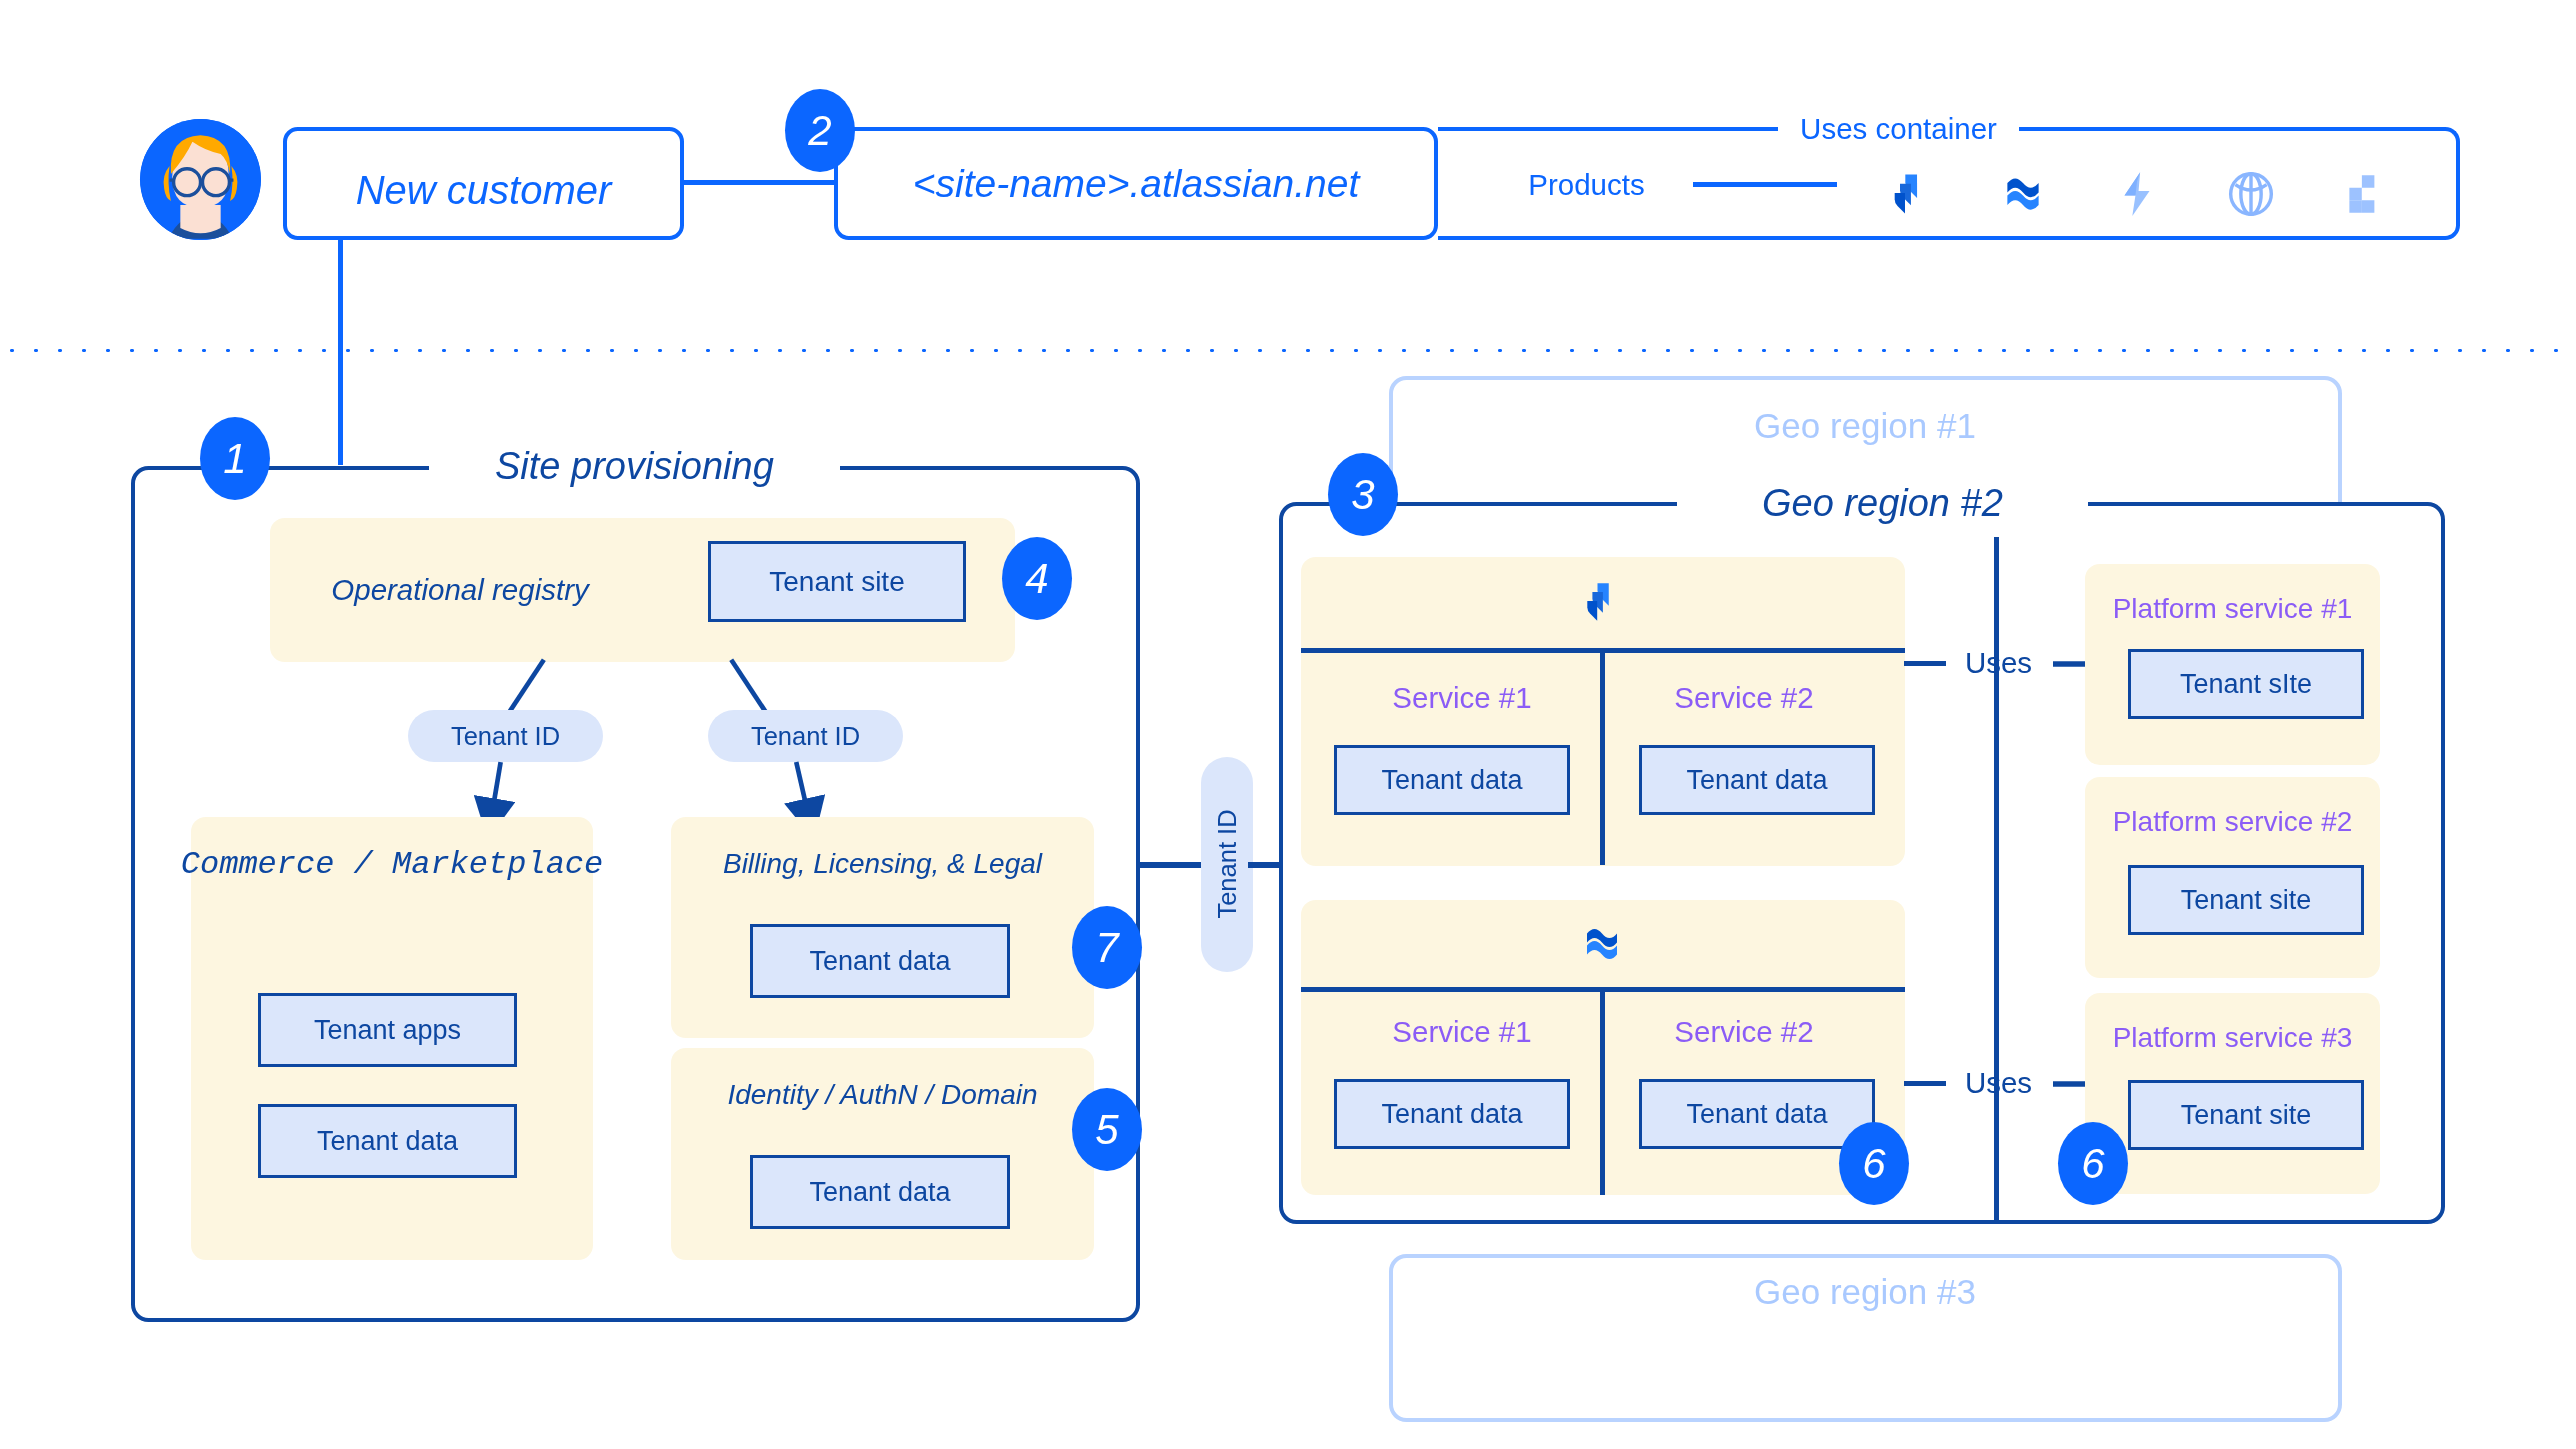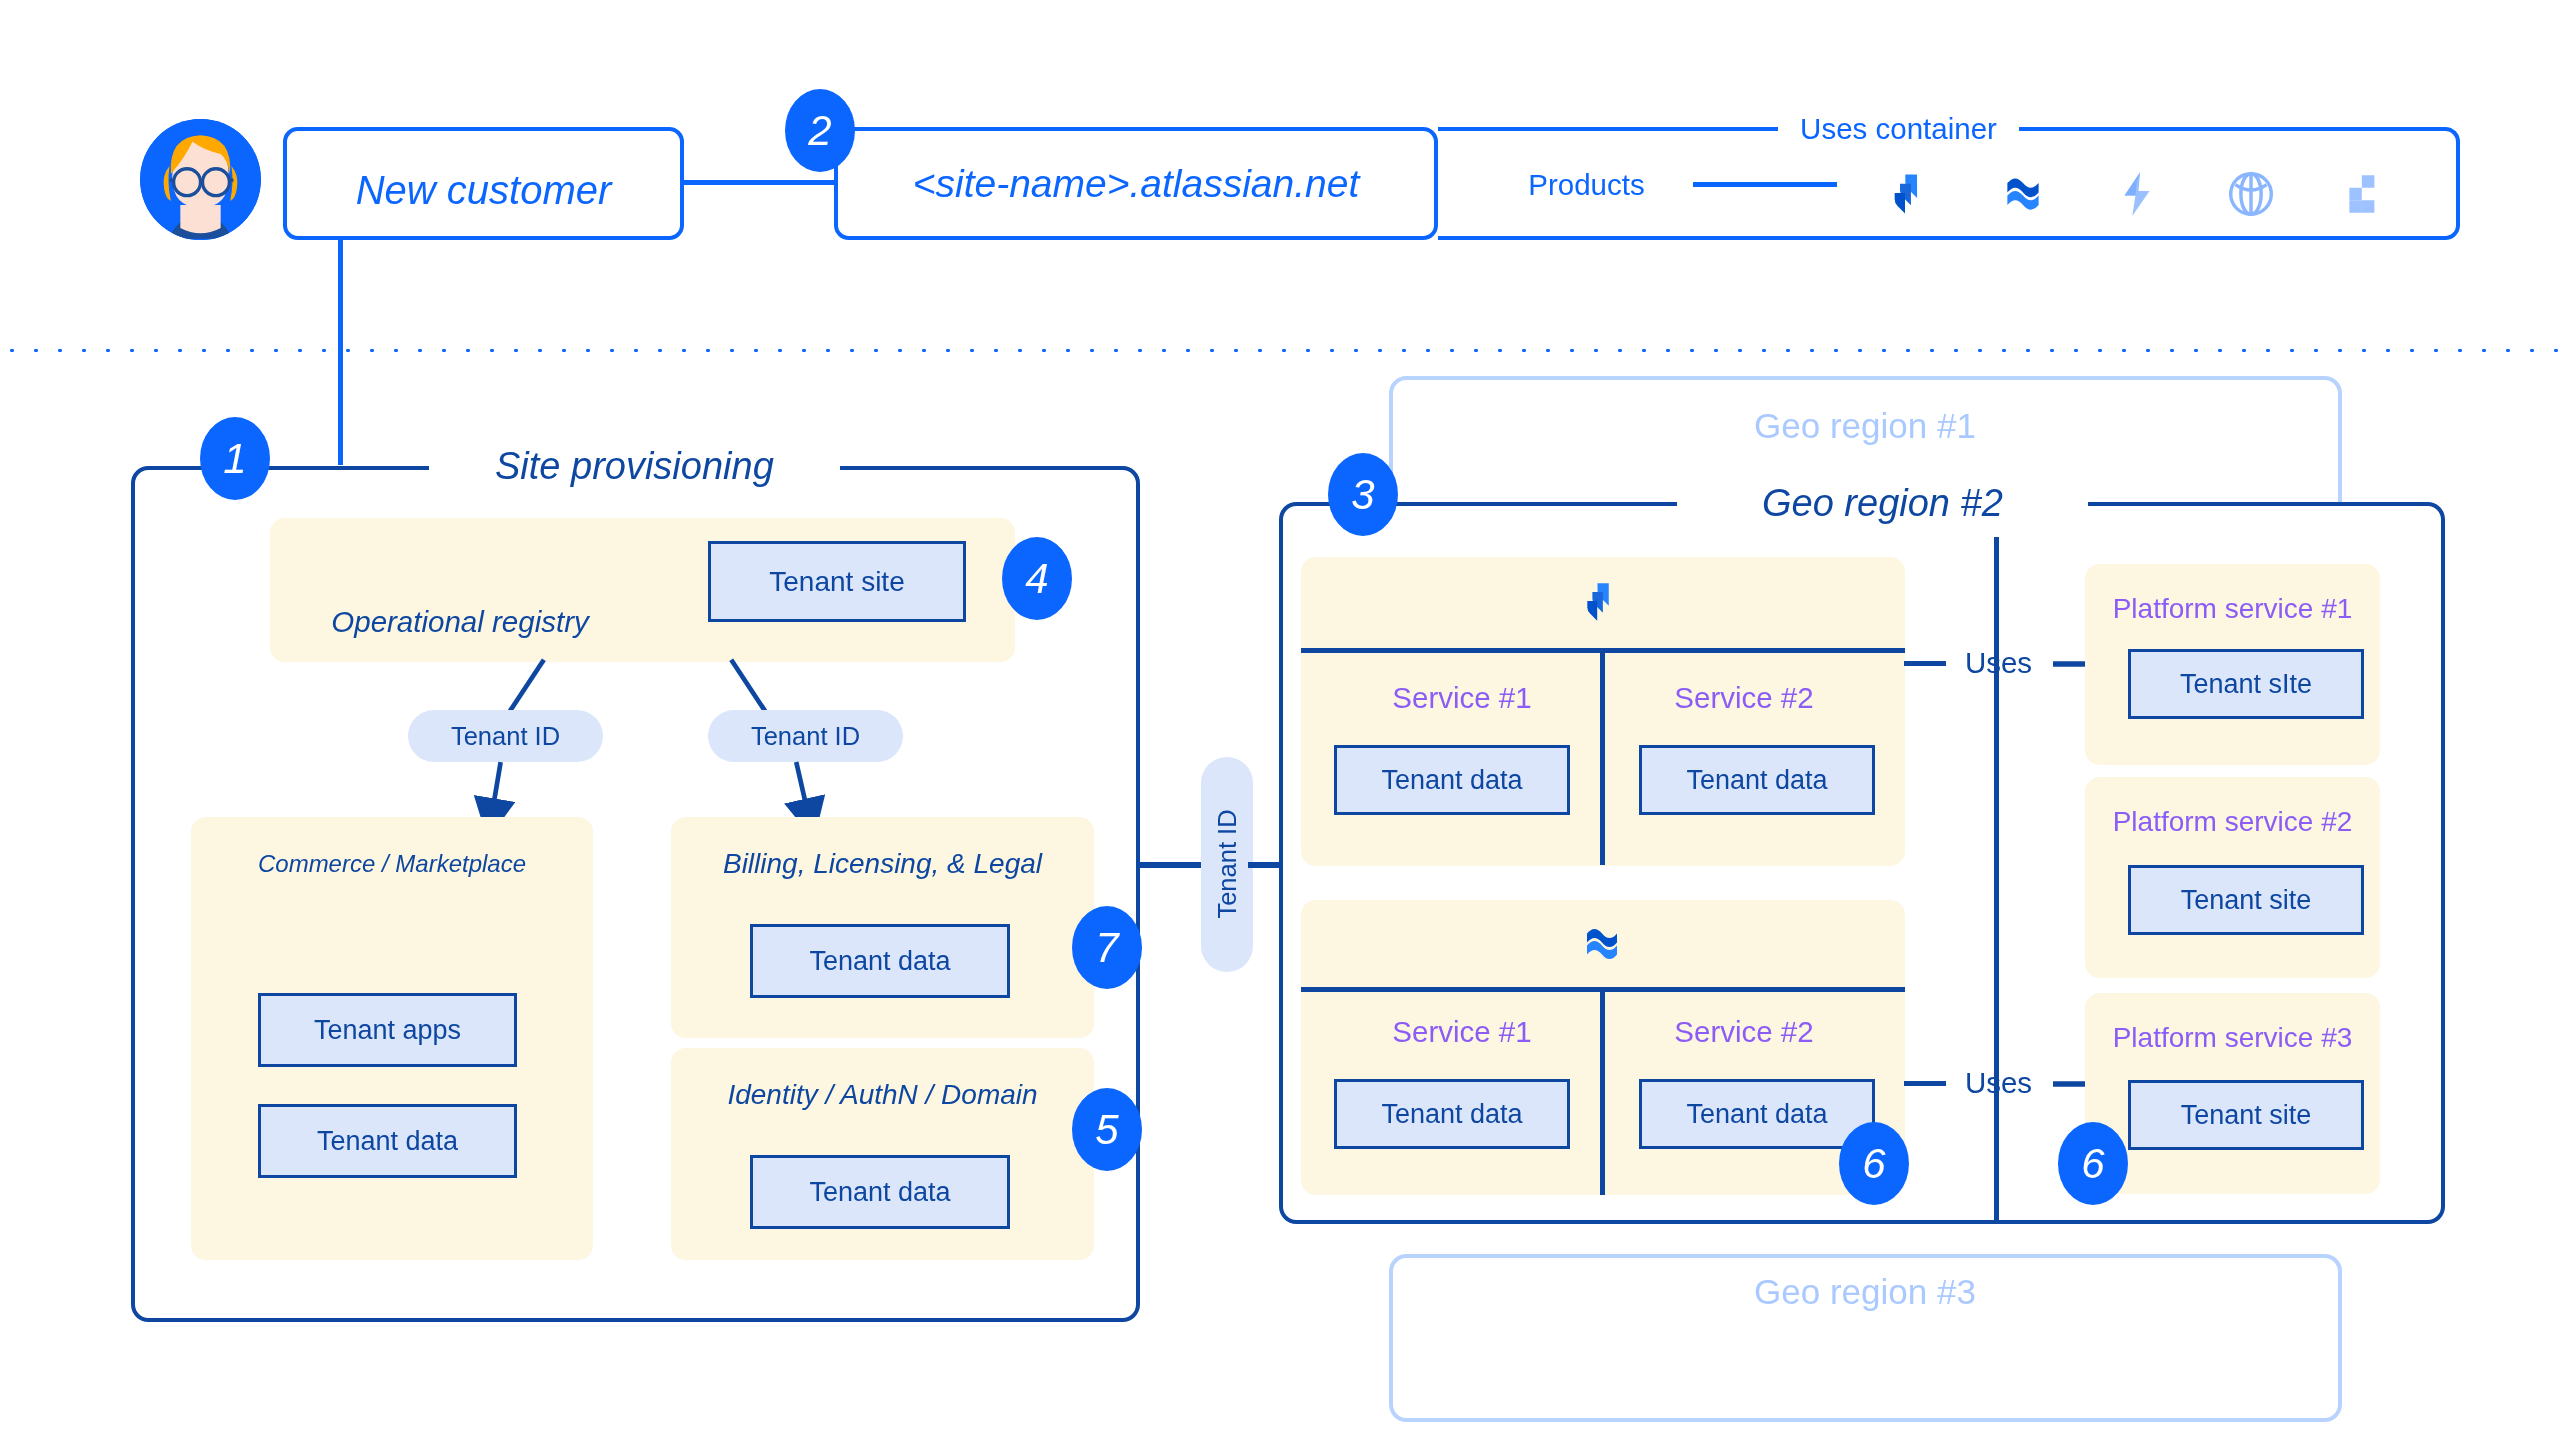--- a/index.html
+++ b/index.html
@@ -139,21 +139,21 @@
 
 <div class="abs" style="left:0;top:347px;width:2576px;height:6.7px;
             background-image:radial-gradient(circle, #0b66ff 1.7px, transparent 1.9px);
             background-size:24px 6.7px;background-repeat:repeat-x;"></div>
 
 <div class="frame" style="left:131px;top:466px;width:1009px;height:856px;"></div>
 <div class="frame-title" style="left:429px;top:443px;width:376px;height:46px;font-size:38px;">Site provisioning</div>
 <div class="badge" style="left:200px;top:417px;width:70px;height:83px;font-size:42px;">1</div>
 
 <div class="cream" style="left:270px;top:518px;width:745px;height:144px;"></div>
-<div class="cream-title" style="left:282px;top:568px;width:356px;height:44px;font-size:29.5px;margin-top:32px;">Operational registry</div>
+<div class="cream-title" style="left:282px;top:568px;width:356px;height:44px;font-size:29.5px;">Operational registry</div>
 <div class="bluebox" style="left:708px;top:541px;width:258px;height:81px;font-size:28px;">Tenant site</div>
 <div class="badge" style="left:1002px;top:537px;width:70px;height:83px;font-size:42px;">4</div>
 
 <svg class="abs" style="left:470px;top:657px;" width="402" height="174" viewBox="0 0 600 260">
   <g stroke="#0d47a1" stroke-width="7" fill="none">
     <line x1="110" y1="4" x2="52" y2="92"></line>
     <line x1="390" y1="4" x2="448" y2="92"></line>
   </g>
 </svg>
 <div class="pill" style="left:408px;top:710px;width:195px;height:52px;font-size:25.5px;">Tenant ID</div>
@@ -165,21 +165,21 @@
       <path d="M0,0 L9,4.5 L0,9 z" fill="#0d47a1"></path>
     </marker>
   </defs>
   <g stroke="#0d47a1" stroke-width="7" fill="none" marker-end="url(#ah)">
     <line x1="146" y1="6" x2="130" y2="102"></line>
     <line x1="588" y1="6" x2="610" y2="102"></line>
   </g>
 </svg>
 
 <div class="cream" style="left:191px;top:817px;width:402px;height:443px;"></div>
-<div class="cream-title" style="left:191px;top:844px;width:402px;height:40px;font-size:24px;">Commerce / Marketplace</div>
+<div class="cream-title" style="left:191px;top:844px;width:402px;height:40px;font-size:32px;font-family:Liberation Mono, monospace;">Commerce / Marketplace</div>
 <div class="bluebox" style="left:258px;top:966px;width:259px;height:74px;font-size:27px;margin-top:27px;">Tenant apps</div>
 <div class="bluebox" style="left:258px;top:1104px;width:259px;height:74px;font-size:27px;">Tenant data</div>
 
 <div class="cream" style="left:671px;top:817px;width:423px;height:221px;"></div>
 <div class="cream-title" style="left:671px;top:844px;width:423px;height:40px;font-size:28px;">Billing, Licensing, &amp; Legal</div>
 <div class="bluebox" style="left:750px;top:924px;width:260px;height:74px;font-size:27px;">Tenant data</div>
 <div class="badge" style="left:1072px;top:906px;width:70px;height:83px;font-size:42px;">7</div>
 
 <div class="cream" style="left:671px;top:1048px;width:423px;height:212px;"></div>
 <div class="cream-title" style="left:671px;top:1075px;width:423px;height:40px;font-size:28px;">Identity / AuthN / Domain</div>

